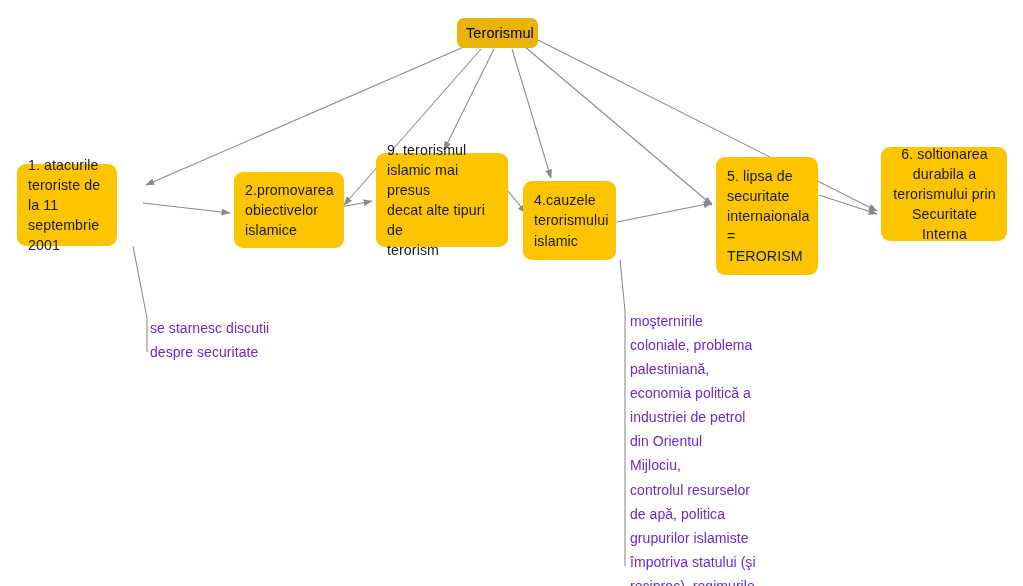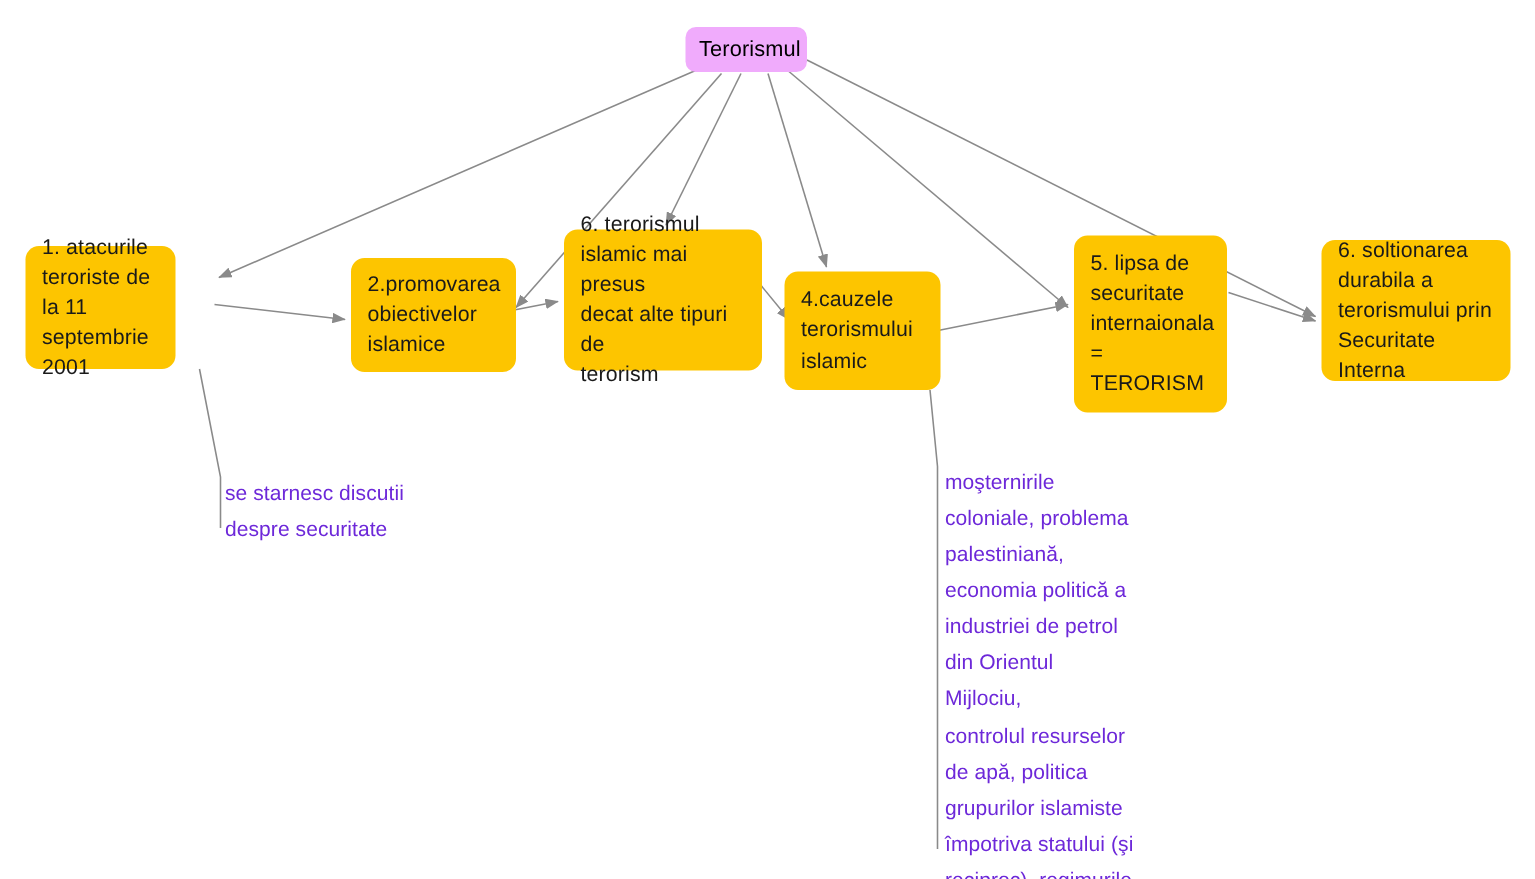--- a/index.html
+++ b/index.html
@@ -29,21 +29,21 @@
     position: absolute;
     box-sizing: border-box;
     border-radius: 9px;
     display: flex;
     align-items: center;
     padding: 7px 10px 7px 11px;
     line-height: 1.42;
     letter-spacing: 0.1px;
   }
   .node-root {
-    background: #f0abfc;
+    background: #eab308;
     color: #000000;
     font-size: 14.5px;
     border-radius: 7px;
     justify-content: center;
     padding: 4px 9px;
   }
   .node-topic {
     background: #fdc500;
     color: #1a1a1a;
     font-size: 14.2px;
@@ -104,40 +104,40 @@
 septembrie 2001</span>
   </div>
 
   <div class="node node-topic" style="left:234px; top:172px; width:110px; height:76px;">
     <span class="node-text">2.promovarea
 obiectivelor
 islamice</span>
   </div>
 
   <div class="node node-topic" style="left:376px; top:153px; width:132px; height:94px;">
-    <span class="node-text">6. terorismul
+    <span class="node-text">9. terorismul
 islamic mai presus
 decat alte tipuri de
 terorism</span>
   </div>
 
-  <div class="node node-topic" style="left:523px; top:181px; width:104px; height:79px;">
+  <div class="node node-topic" style="left:523px; top:181px; width:93px; height:79px;">
     <span class="node-text">4.cauzele
 terorismului
 islamic</span>
   </div>
 
   <div class="node node-topic" style="left:716px; top:157px; width:102px; height:118px;">
     <span class="node-text">5. lipsa de
 securitate
 internaionala =
 TERORISM</span>
   </div>
 
-  <div class="node node-topic" style="left:881px; top:160px; width:126px; height:94px;">
+  <div class="node node-topic" style="left:881px; top:147px; width:126px; height:94px;text-align:center;">
     <span class="node-text">6. soltionarea
 durabila a
 terorismului prin
 Securitate Interna</span>
   </div>
 
   <div class="annotation" style="left:150px; top:316px; width:130px;">se starnesc discutii
 despre securitate</div>
 
   <div class="annotation" style="left:630px; top:309px; width:126px;">moşternirile

